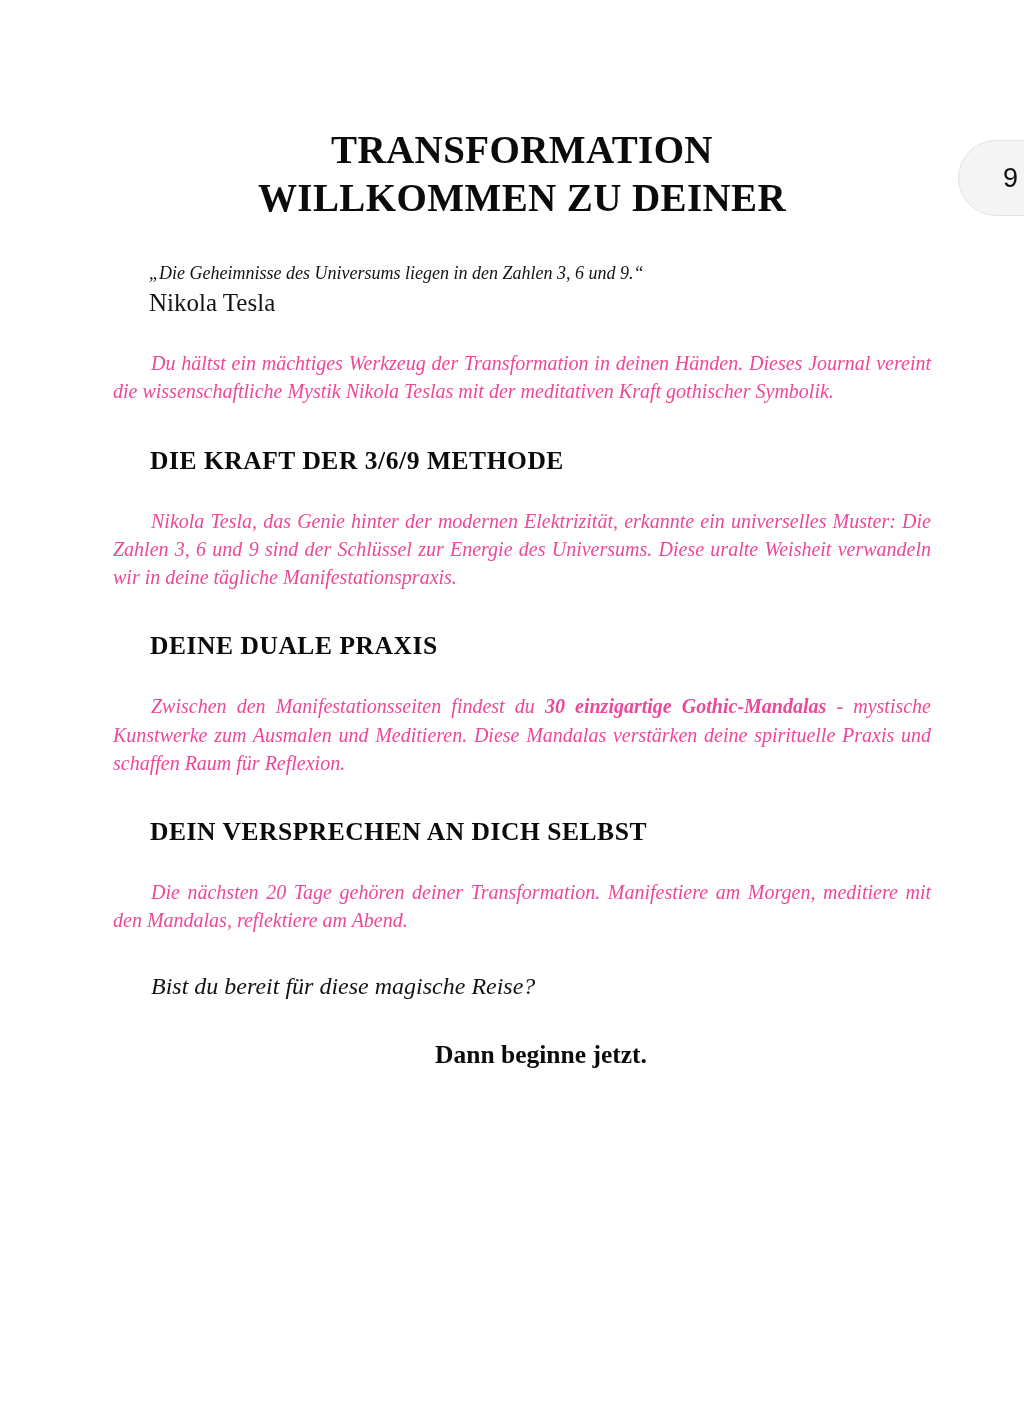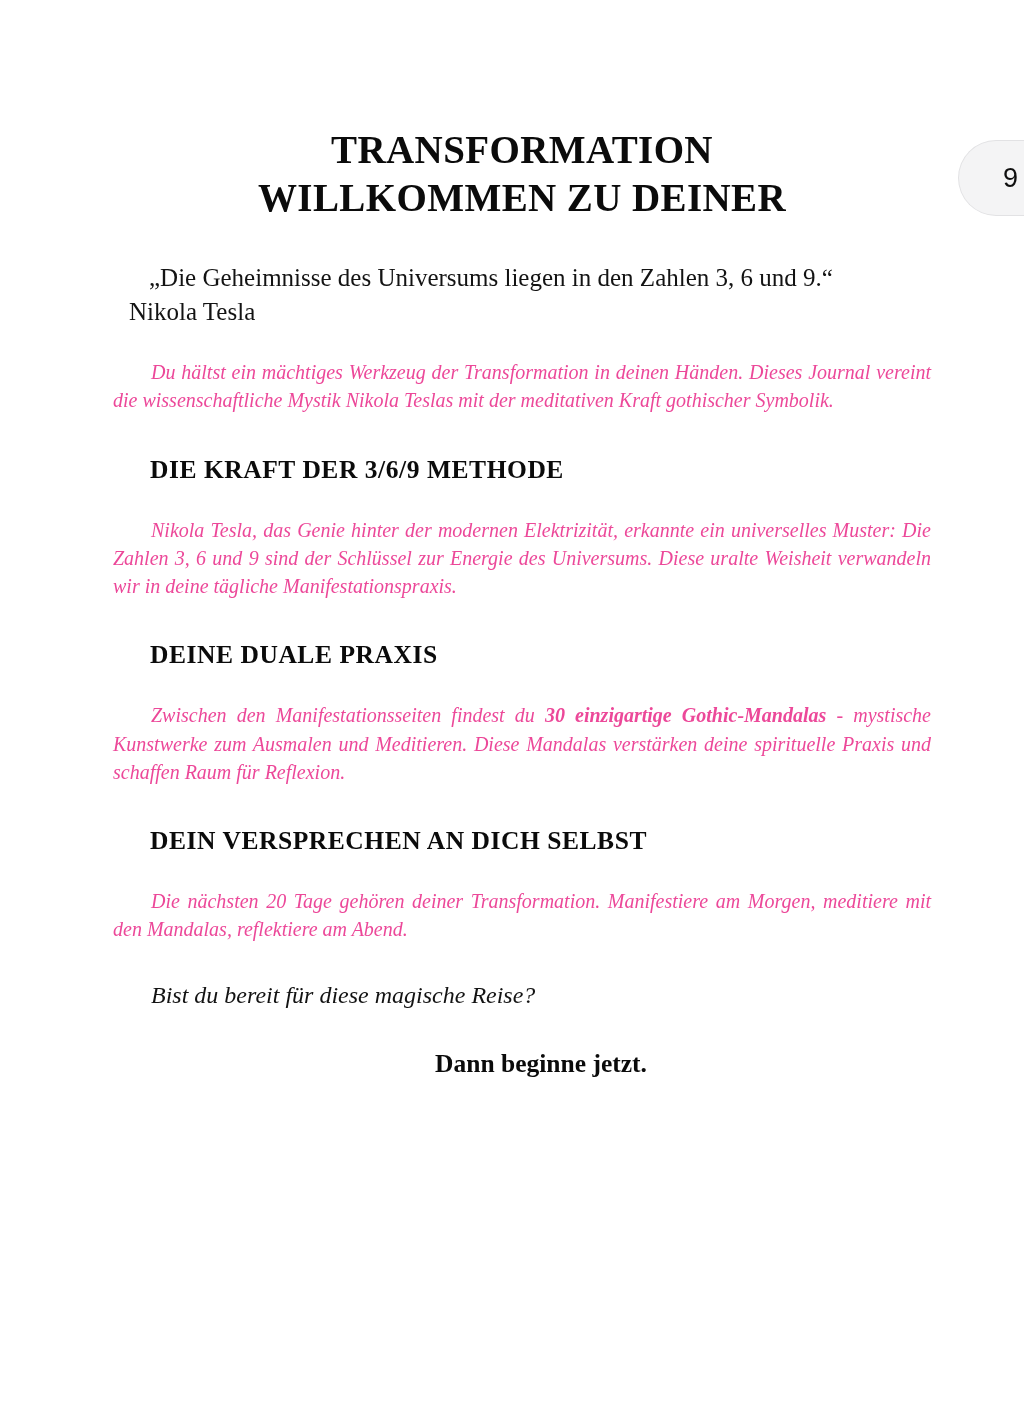--- a/index.html
+++ b/index.html
@@ -77,30 +77,31 @@
     display: block;
   }
 
   
   .quote-block {
     margin: 0;
     padding-top: 39px;
   }
   .quote-text {
     display: block;
-    font-size: 25px;
+    font-style: italic;
+    font-size: 18px;
     line-height: 1.28;
     margin-left: 36px;
     color: #131313;
   }
   .quote-author {
     display: block;
     font-size: 25px;
     line-height: 1.3;
-    margin-left: 16px;
+    margin-left: 36px;
     margin-top: 2px;
     color: #131313;
   }
 
   
   p.body {
     margin: 0;
     padding-top: 30px;
     font-size: 20px;
     line-height: 1.41;

